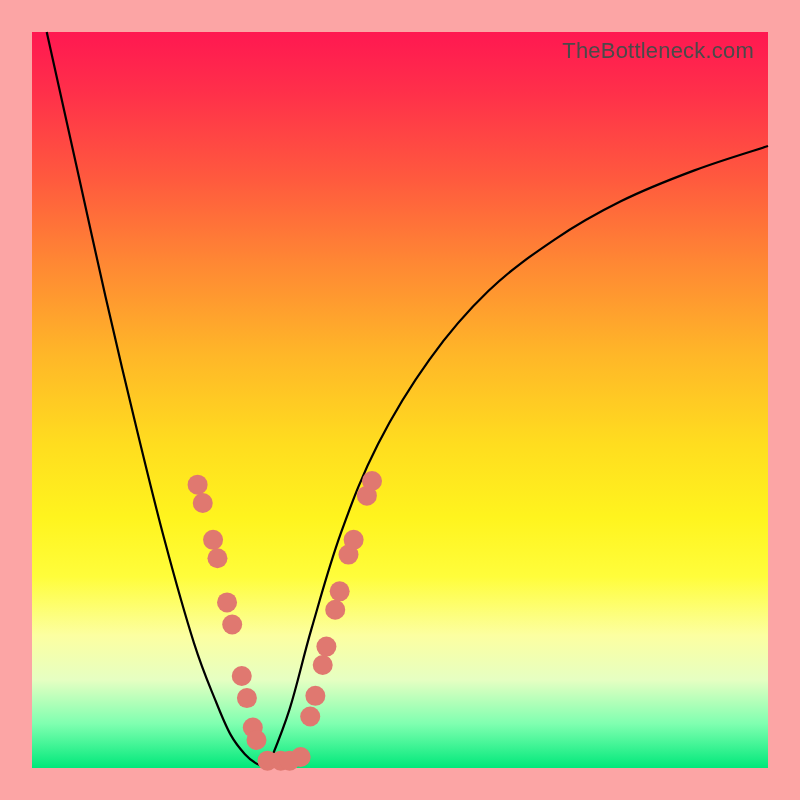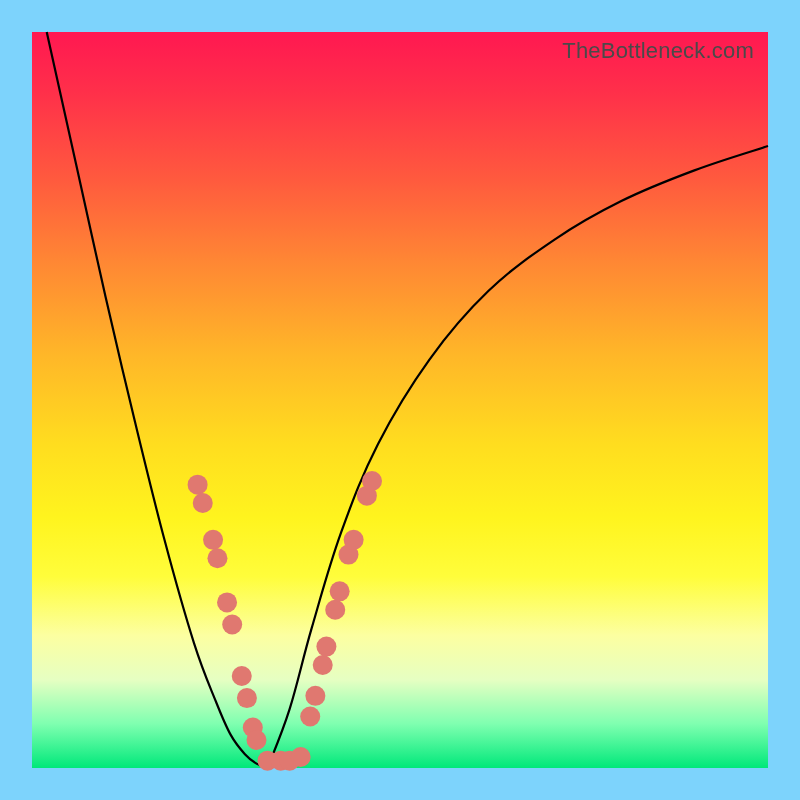--- a/index.html
+++ b/index.html
@@ -8,21 +8,21 @@
     width: 800px;
     height: 800px;
     overflow: hidden;
     background: #000;
     font-family: Arial, Helvetica, sans-serif;
   }
   .frame {
     position: relative;
     width: 800px;
     height: 800px;
-    background: #7dd3fc;
+    background: #fca5a5;
   }
   .plot-area {
     position: absolute;
     left: 32px;
     top: 32px;
     width: 736px;
     height: 736px;
     
     background: linear-gradient(
       to bottom,

